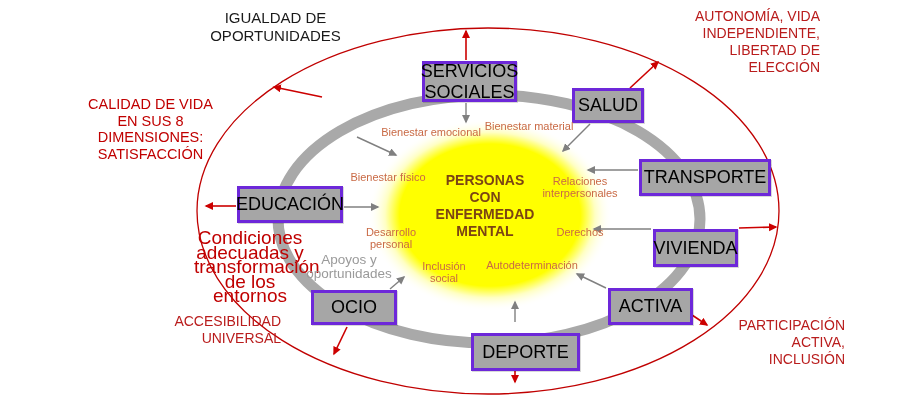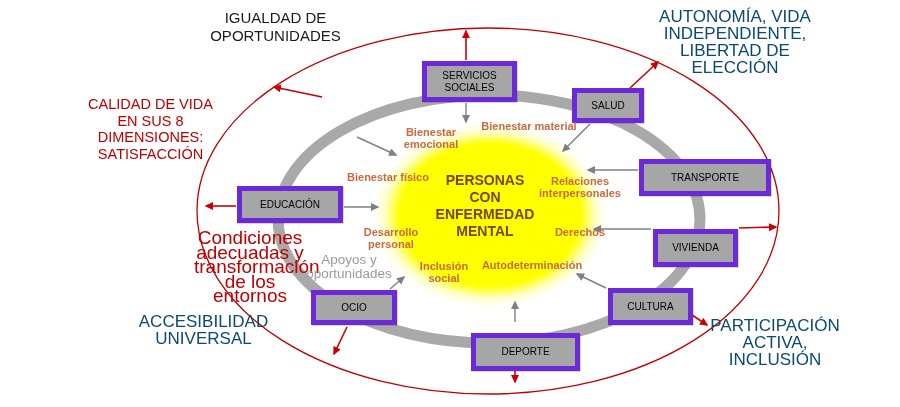--- a/index.html
+++ b/index.html
@@ -2,31 +2,31 @@
 <html><head>
 <meta charset="utf-8">
 <style>
   html,body{margin:0;padding:0;background:#fff;}
   .stage{
     position:relative;width:900px;height:407px;background:#ffffff;
     font-family:"Liberation Sans",sans-serif;overflow:hidden;
   }
   .layer{position:absolute;left:0;top:0;}
   .box{
-    position:absolute;background:#a6a6a6;border:5px solid #6d28d9;
+    position:absolute;background:#a6a6a6;border:3px solid #6d28d9;
     display:flex;align-items:center;justify-content:center;text-align:center;
-    font-size:10px;color:#000;line-height:1.15;box-sizing:border-box;
+    font-size:18px;color:#000;line-height:1.15;box-sizing:border-box;
     box-shadow:1px 1px 0 rgba(0,0,0,0.15);
   }
   .lbl{position:absolute;white-space:pre-line;text-align:center;}
-  .blk{color:#0c4a6e;font-size:17px;line-height:17px;}
+  .blk{color:#b91c1c;font-size:14px;line-height:17px;text-align:right;}
   .blk-big{color:#1a1a1a;font-size:15px;line-height:18px;}
   .red{color:#c00000;font-size:14.5px;line-height:16.5px;}
   .red-sm{color:#c00000;font-size:19px;line-height:14.5px;}
-  .dim{color:#c96a45;font-size:11px;line-height:11.5px;font-weight:bold;}
+  .dim{color:#c96a45;font-size:11px;line-height:11.5px;}
   .graytxt{color:#9a9a9a;font-size:13.5px;line-height:13.5px;}
   .center-title{color:#7b4413;font-weight:bold;font-size:14px;line-height:17px;}
 </style>
 </head>
 <body>
 
 <div class="stage">
 
   <svg class="layer" width="900" height="407" viewBox="0 0 900 407">
     <defs>
@@ -72,21 +72,21 @@
       <line x1="515" y1="361" x2="515" y2="382"></line>
       <line x1="347" y1="327" x2="334" y2="354"></line>
       <line x1="236" y1="206" x2="206" y2="206"></line>
     </g>
   </svg>
 
   <div class="box" style="left:422px;top:61px;width:95px;height:41px">SERVICIOS SOCIALES</div>
   <div class="box" style="left:572px;top:88px;width:72px;height:35px">SALUD</div>
   <div class="box" style="left:639px;top:159px;width:132px;height:37px">TRANSPORTE</div>
   <div class="box" style="left:653px;top:229px;width:85px;height:38px">VIVIENDA</div>
-  <div class="box" style="left:608px;top:288px;width:85px;height:37px">CULTURA</div>
+  <div class="box" style="left:608px;top:288px;width:85px;height:37px">ACTIVA</div>
   <div class="box" style="left:471px;top:333px;width:109px;height:38px">DEPORTE</div>
   <div class="box" style="left:311px;top:290px;width:86px;height:35px">OCIO</div>
   <div class="box" style="left:237px;top:186px;width:106px;height:37px">EDUCACIÓN</div>
 
   <div class="lbl center-title" style="left:423px;top:172px;width:124px">PERSONAS
 CON
 ENFERMEDAD
 MENTAL</div>
 
   <div class="lbl dim" style="left:378px;top:127px;width:106px">Bienestar emocional</div>

